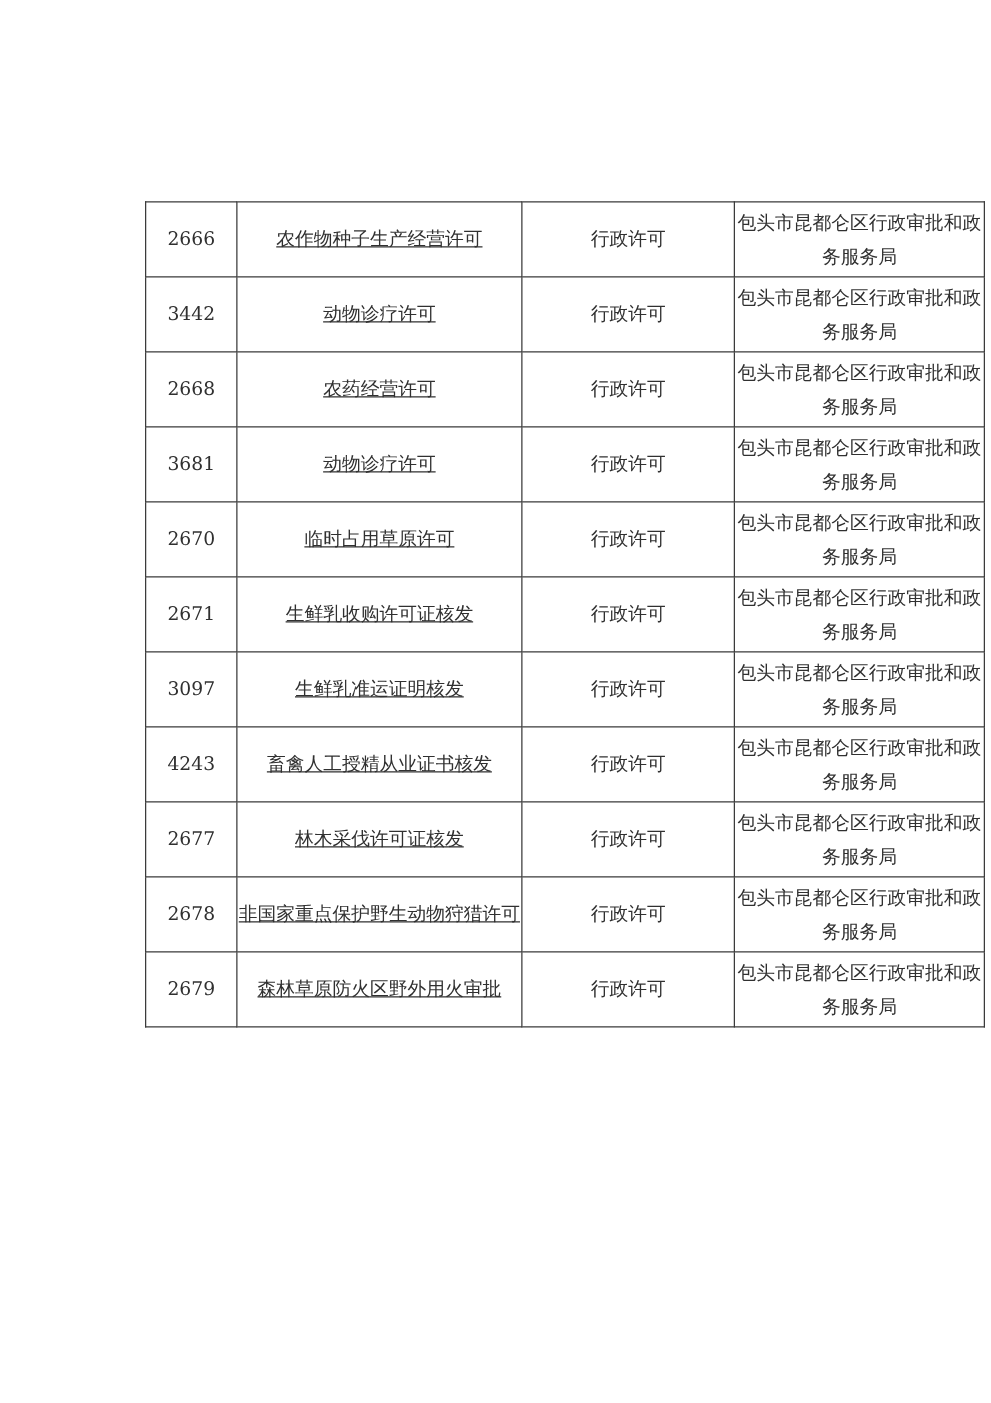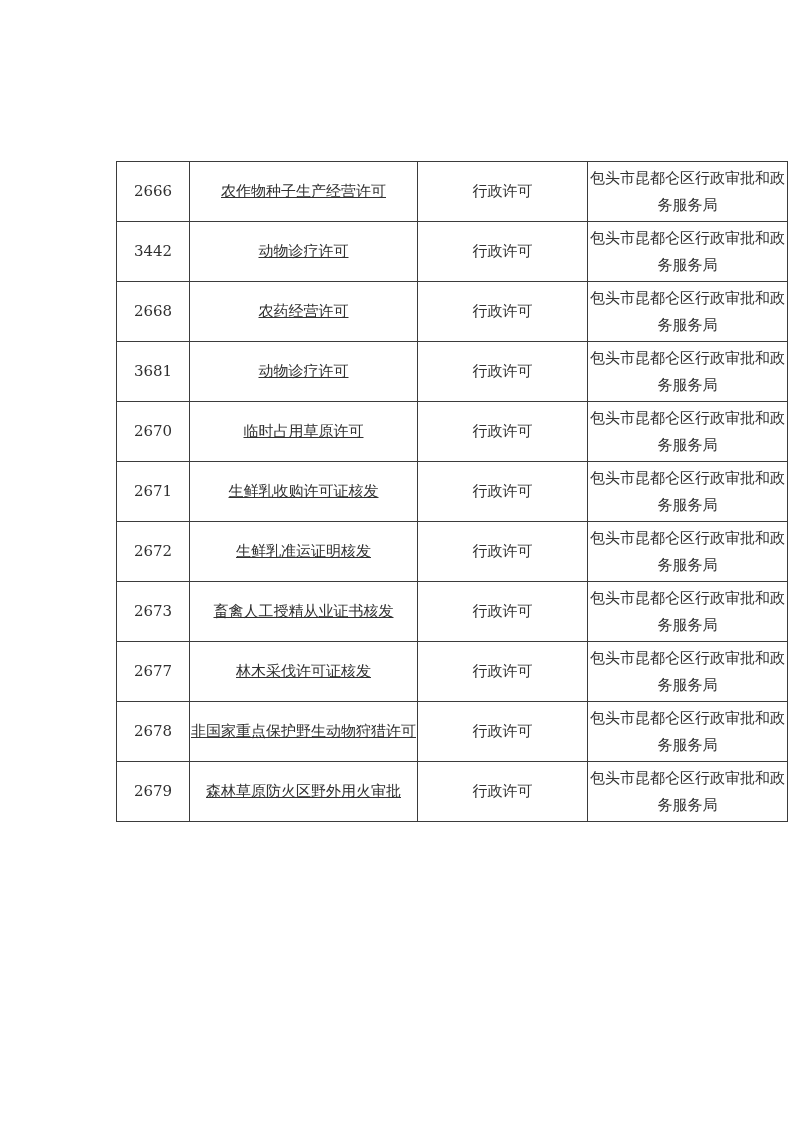--- a/index.html
+++ b/index.html
@@ -92,28 +92,28 @@
   </tr>
 
   <tr>
     <td class="c-no">2671</td>
     <td class="c-name">生鲜乳收购许可证核发</td>
     <td class="c-type">行政许可</td>
     <td class="c-agency">包头市昆都仑区行政审批和政务服务局</td>
   </tr>
 
   <tr>
-    <td class="c-no">2672</td>
+    <td class="c-no">3097</td>
     <td class="c-name">生鲜乳准运证明核发</td>
     <td class="c-type">行政许可</td>
     <td class="c-agency">包头市昆都仑区行政审批和政务服务局</td>
   </tr>
 
   <tr>
-    <td class="c-no">2673</td>
+    <td class="c-no">4243</td>
     <td class="c-name">畜禽人工授精从业证书核发</td>
     <td class="c-type">行政许可</td>
     <td class="c-agency">包头市昆都仑区行政审批和政务服务局</td>
   </tr>
 
 
 
 
   <tr>
     <td class="c-no">2677</td>

